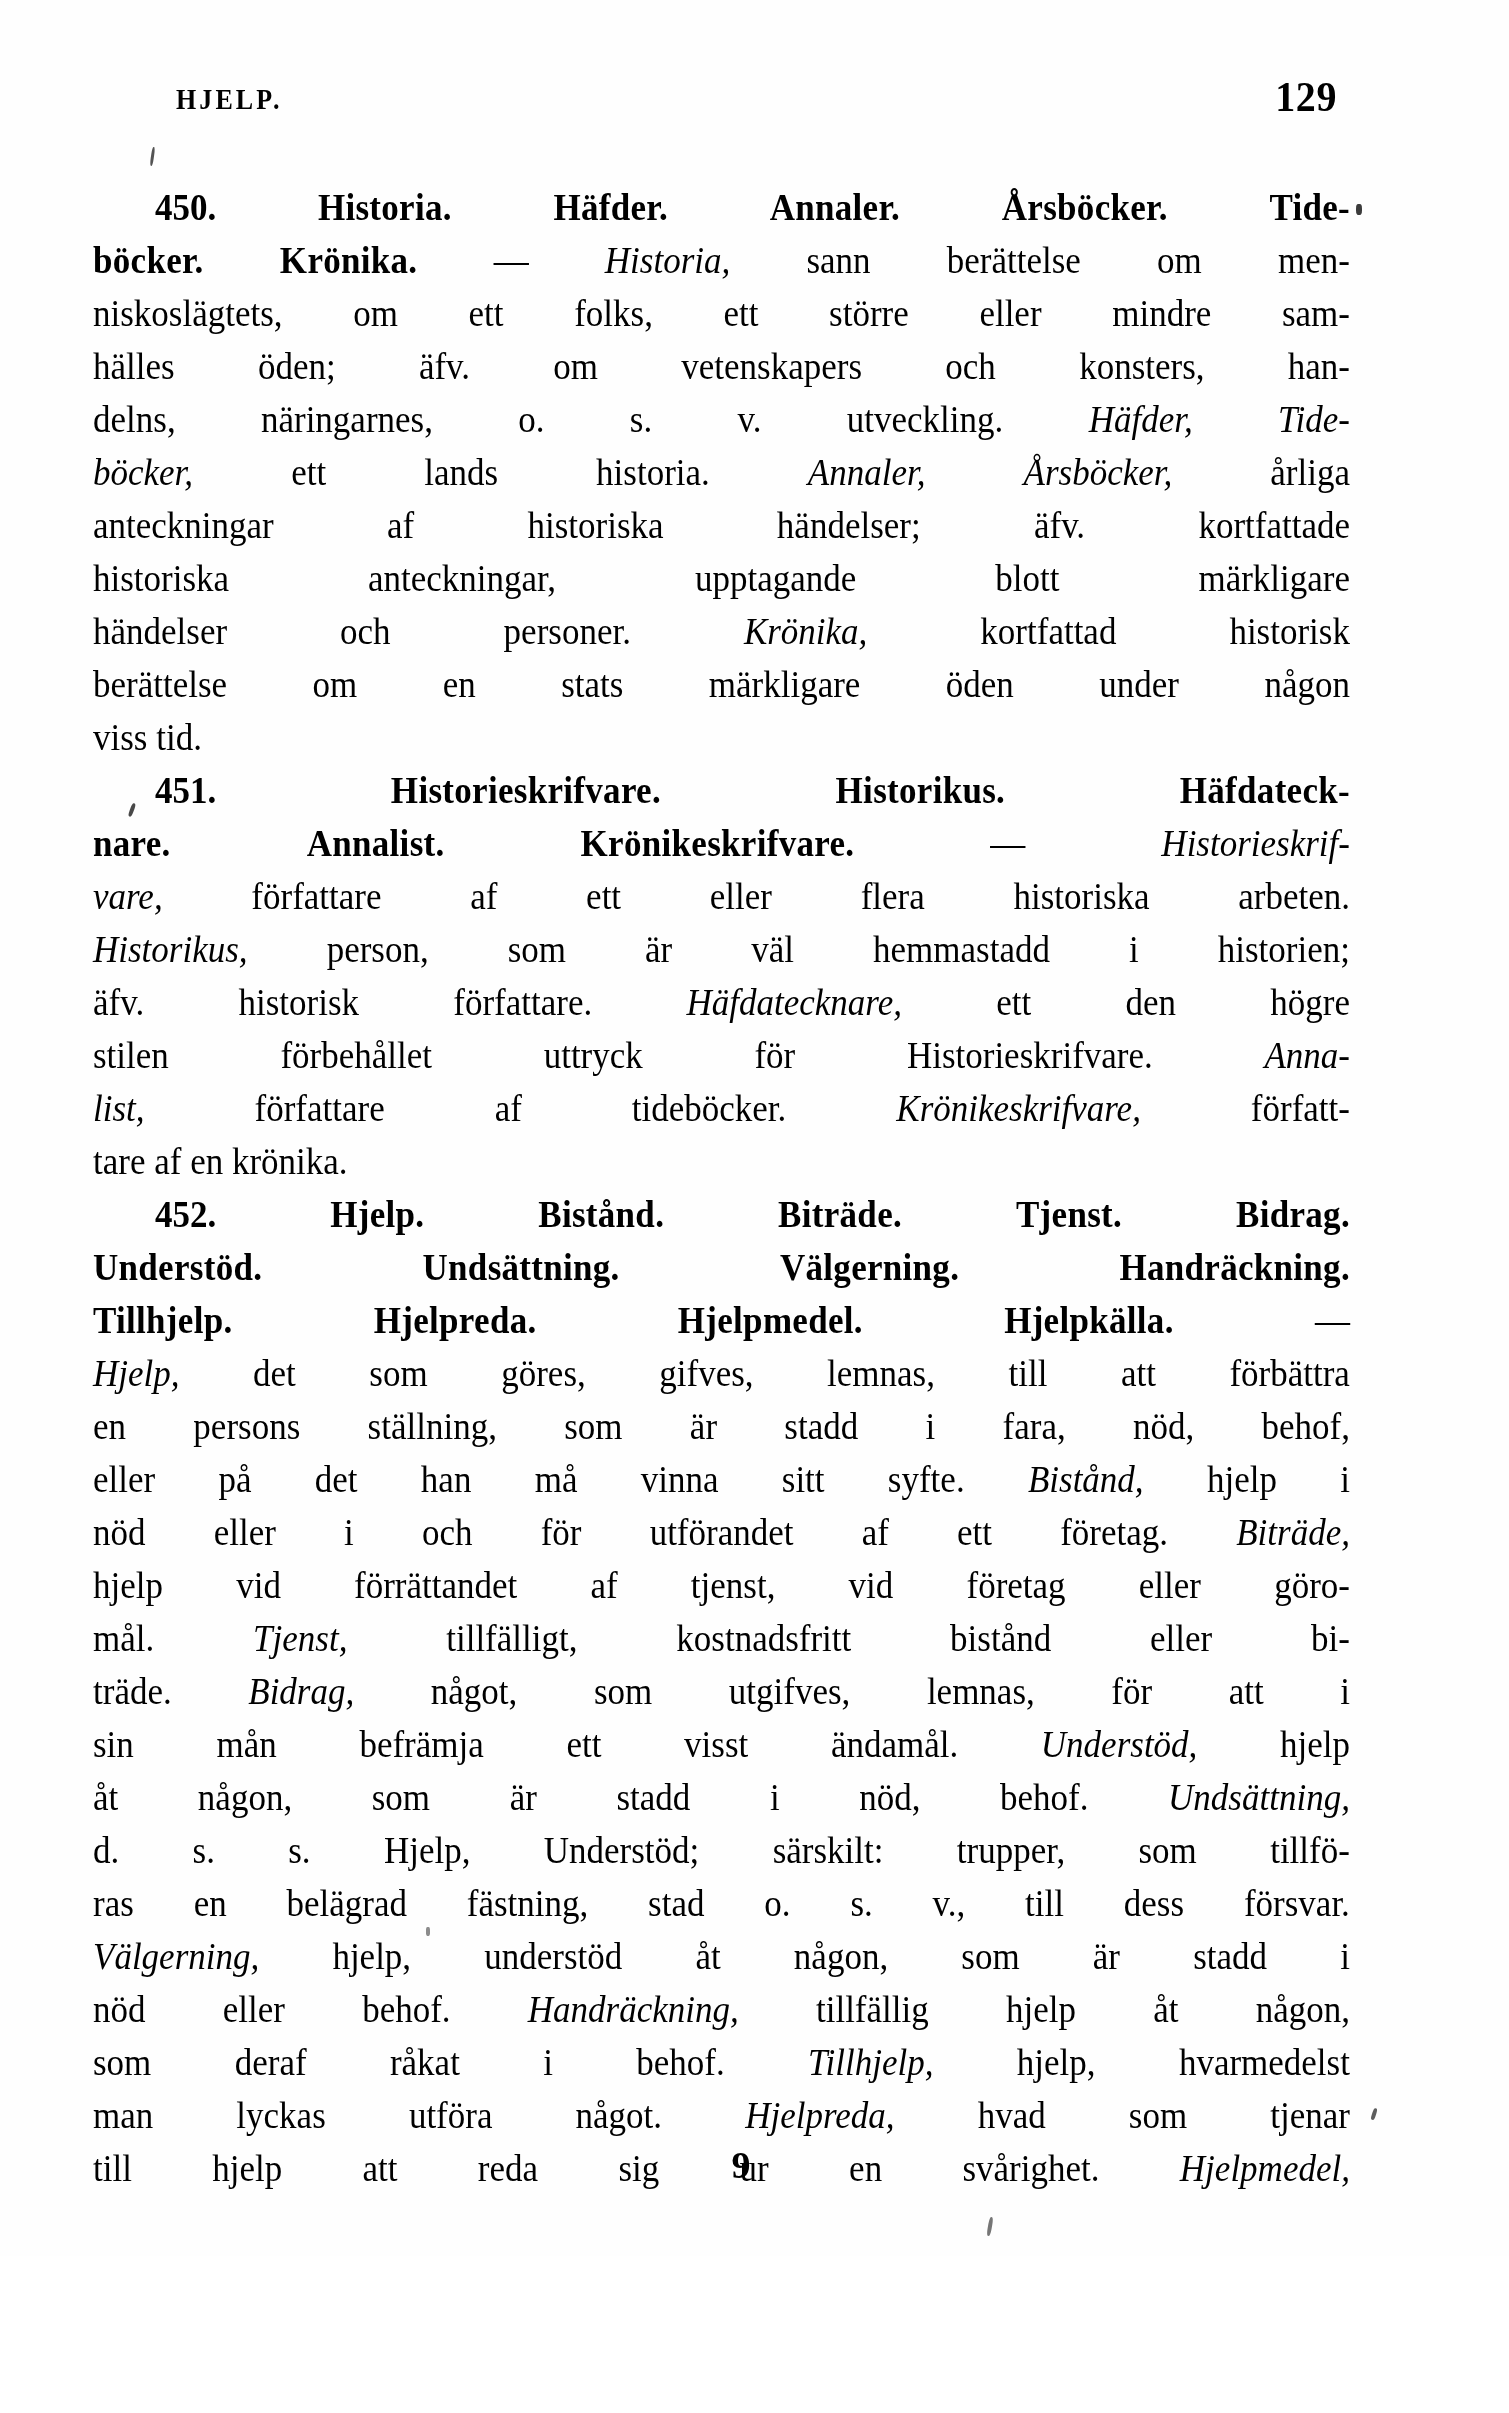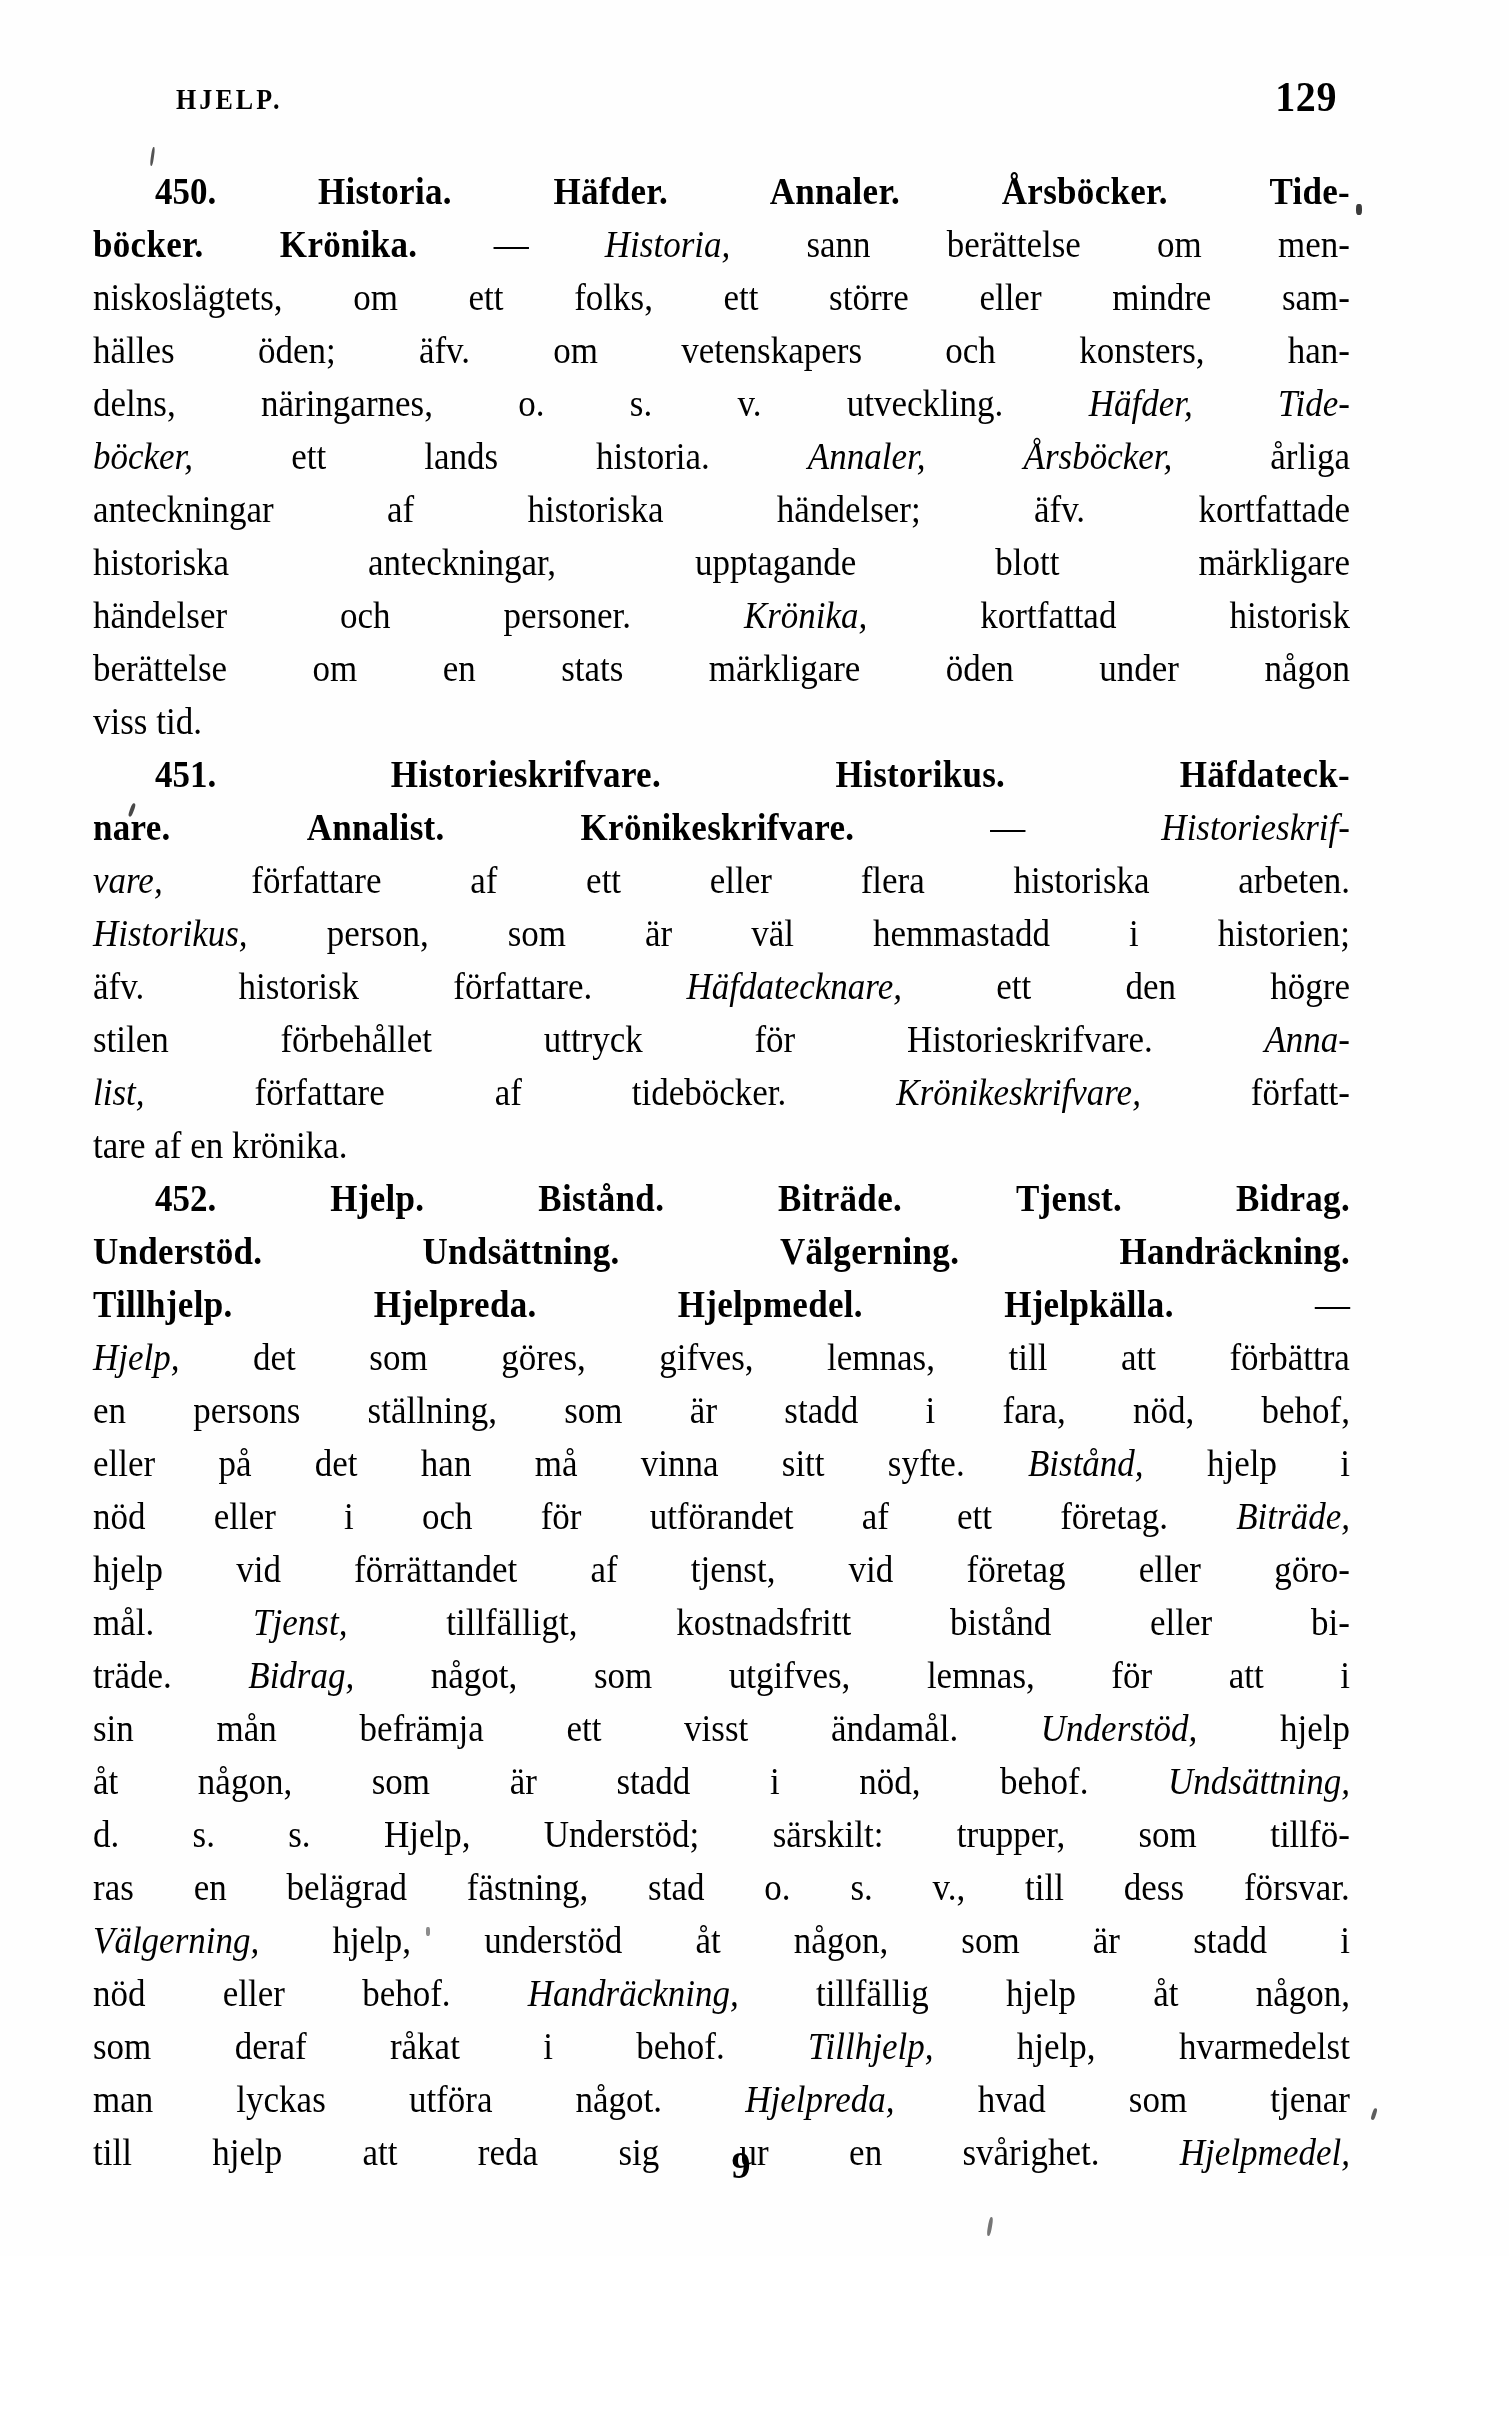--- a/index.html
+++ b/index.html
@@ -45,21 +45,21 @@
     font-size: 40px;
     font-weight: 700;
     letter-spacing: 0.6px;
     transform: scaleY(1.06);
   }
 
   
   .textblock {
     position: absolute;
     left: 93px;
-    top: 164px;
+    top: 180px;
     width: 1257px;
   }
 
   .line {
     font-size: 35px;
     line-height: 53px;
     height: 53px;
     white-space: nowrap;
     letter-spacing: 0px;
     transform: scaleY(1.06);

